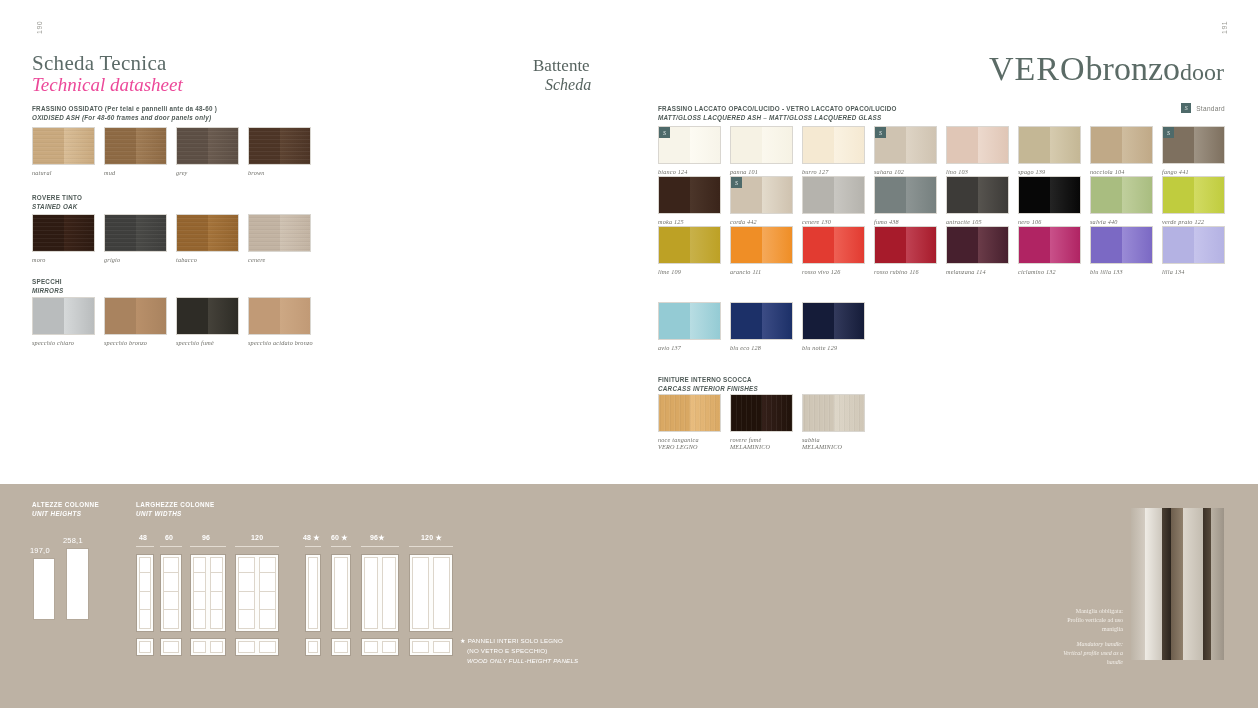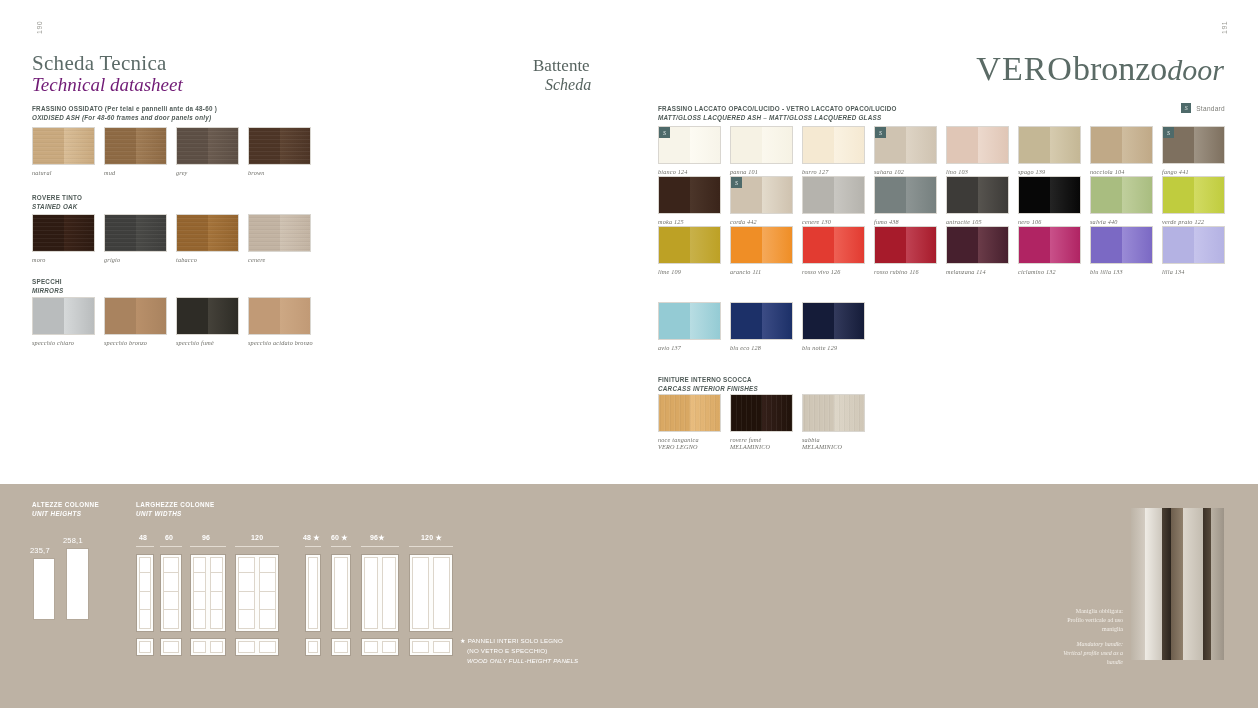--- a/index.html
+++ b/index.html
@@ -21,37 +21,37 @@
   .pagenum.right { left: 1221px; top: 34px; transform: rotate(-90deg); transform-origin: left top; }
 
   
   .title-block { position: absolute; left: 32px; top: 52px; }
   .title-main {
     font-family: "Liberation Serif", serif;
     font-size: 21px; color: #5c6b68; letter-spacing: .3px; line-height: 1.05;
   }
   .title-sub {
     font-family: "Liberation Serif", serif;
-    font-style: italic; font-size: 19px; color: #701a75; line-height: 1.15;
+    font-style: italic; font-size: 19px; color: #ec4899; line-height: 1.15;
   }
 
   .center-title { position: absolute; left: 533px; top: 57px; text-align: left; }
   .center-title .l1 {
     font-family: "Liberation Serif", serif; font-size: 17px; color: #56635f; line-height: 1.05;
   }
   .center-title .l2 {
     font-family: "Liberation Serif", serif; font-style: italic; font-size: 16px; color: #56635f;
     line-height: 1.2; padding-left: 12px;
   }
 
   .brand { position: absolute; right: 34px; top: 50px; white-space: nowrap;
            font-family: "Liberation Serif", serif; color: #5b6b66; }
   .brand .b1 { font-size: 34px; letter-spacing: 1px; }
   .brand .b2 { font-size: 34px; }
-  .brand .b3 { font-size: 30px; font-style: italic; }
+  .brand .b3 { font-size: 24px; }
 
   
   .sec-head { position: absolute; }
   .sec-head .it {
     font-size: 6.3px; font-weight: bold; color: #4f5a57; letter-spacing: .25px;
     line-height: 1.45; white-space: nowrap;
   }
   .sec-head .en {
     font-size: 6.3px; font-weight: bold; font-style: italic; color: #4f5a57;
     letter-spacing: .25px; line-height: 1.45; white-space: nowrap;
@@ -541,21 +541,21 @@
     <div class="bottom-head" style="left:32px; top:16px;">
       <div class="it">ALTEZZE COLONNE</div>
       <div class="en">UNIT HEIGHTS</div>
     </div>
 
     <div class="bottom-head" style="left:136px; top:16px;">
       <div class="it">LARGHEZZE COLONNE</div>
       <div class="en">UNIT WIDTHS</div>
     </div>
 
-    <div class="dim-label" style="left:30px; top:62px;">235,7</div>
+    <div class="dim-label" style="left:30px; top:62px;">197,0</div>
     <div class="col-unit" style="left:33px; top:74px; width:22px; height:62px;"></div>
     <div class="dim-label" style="left:63px; top:52px;">258,1</div>
     <div class="col-unit" style="left:66px; top:64px; width:23px; height:72px;"></div>
 
     <div id="widths-a">
         <div class="width-label" style="left: 139px; top: 50px;">48</div>
         <div class="width-rule" style="left: 136px; top: 62px; width: 18px;"></div>
         <div class="cab" style="left: 136px; top: 70px; width: 18px; height: 78px;">
           <div class="pnl" style="background-image: repeating-linear-gradient(0deg, transparent 0px, transparent 17.5px, rgb(221, 214, 203) 17.5px, rgb(221, 214, 203) 18.5px);"></div>
         </div>

